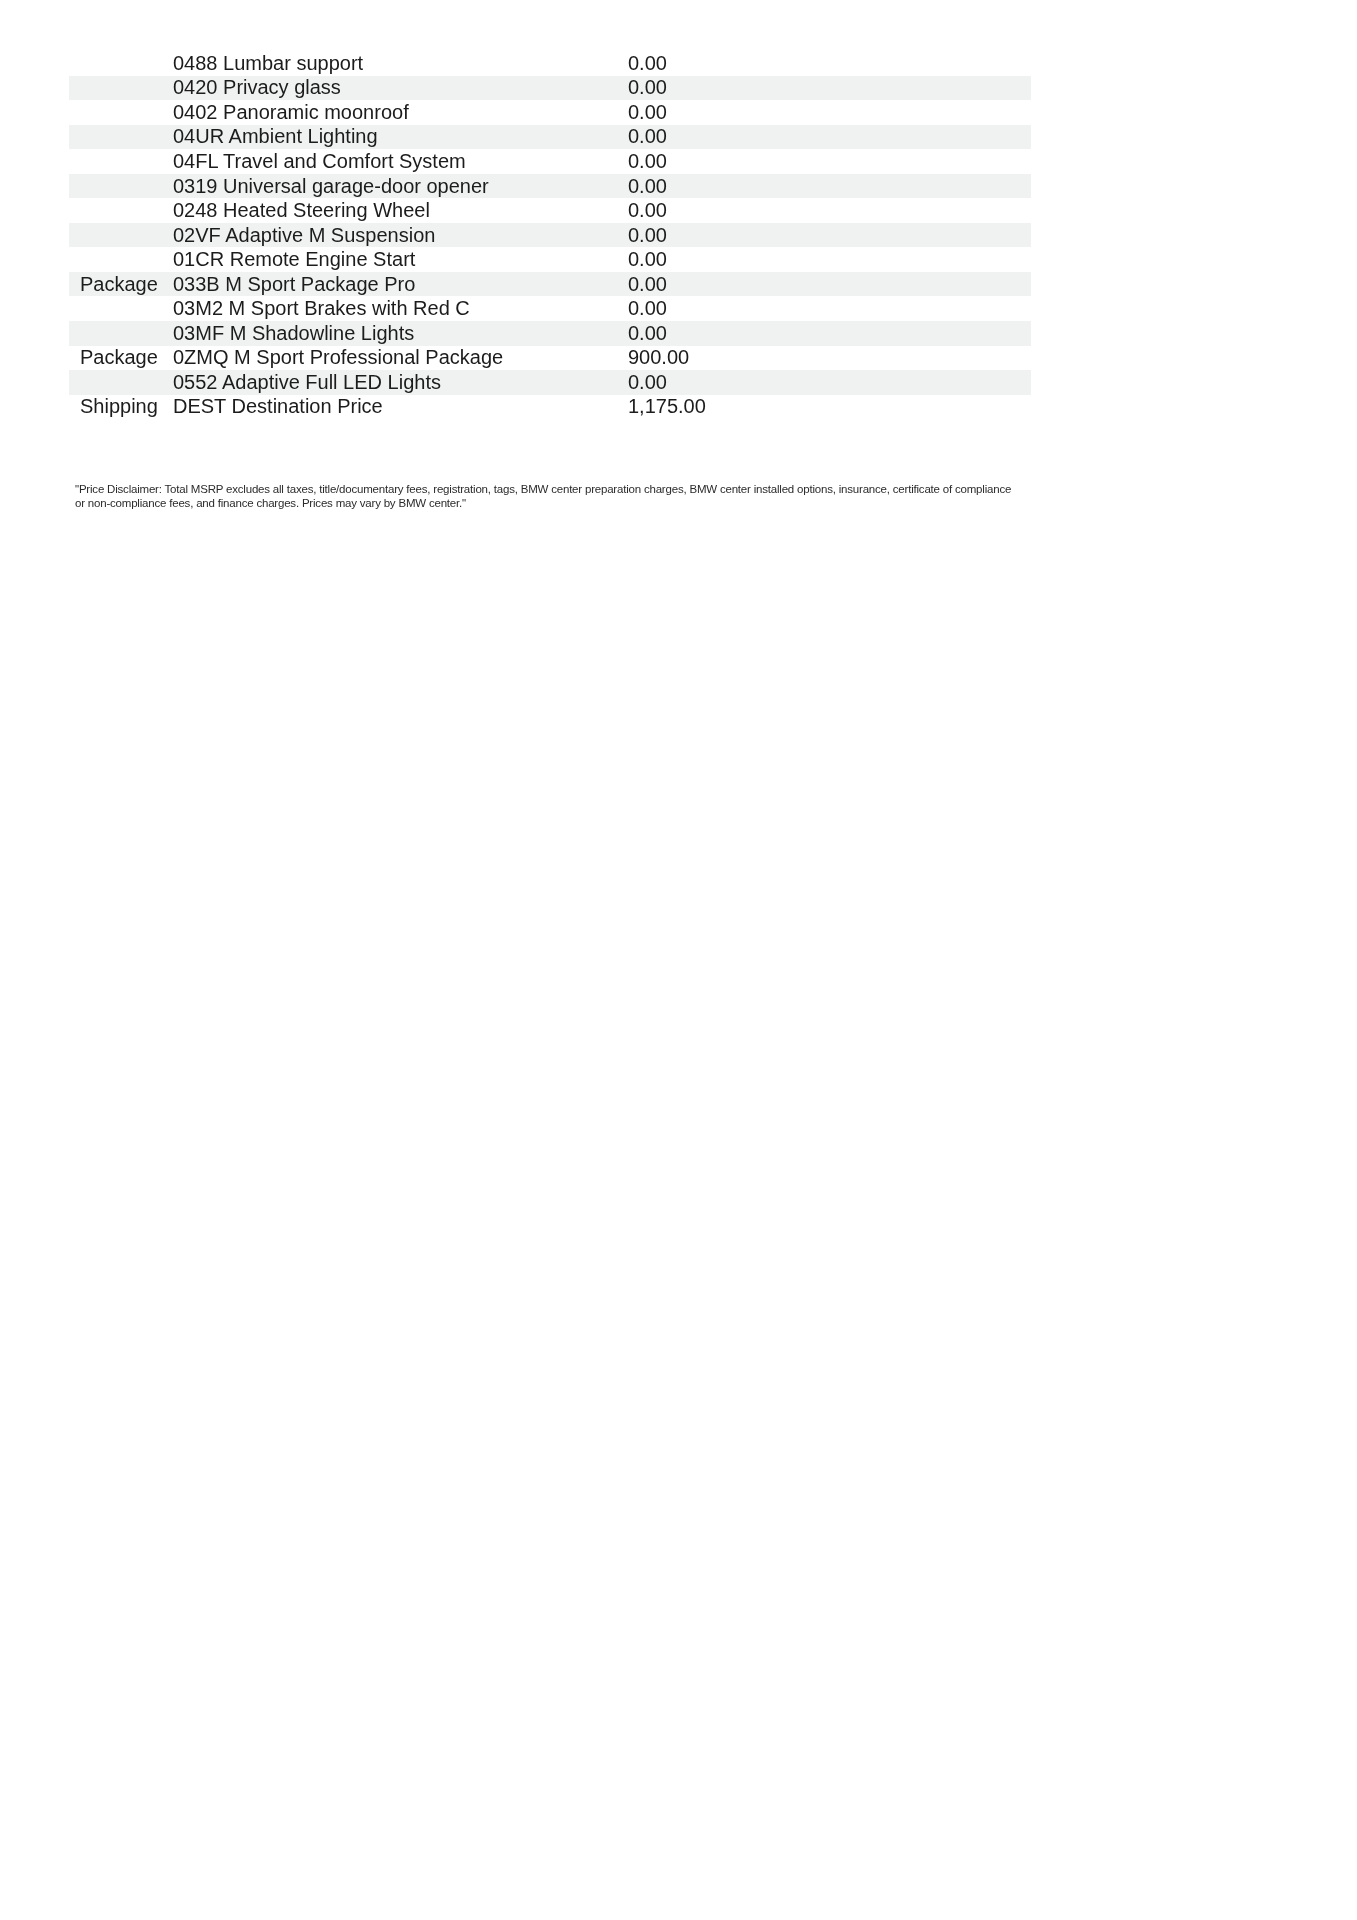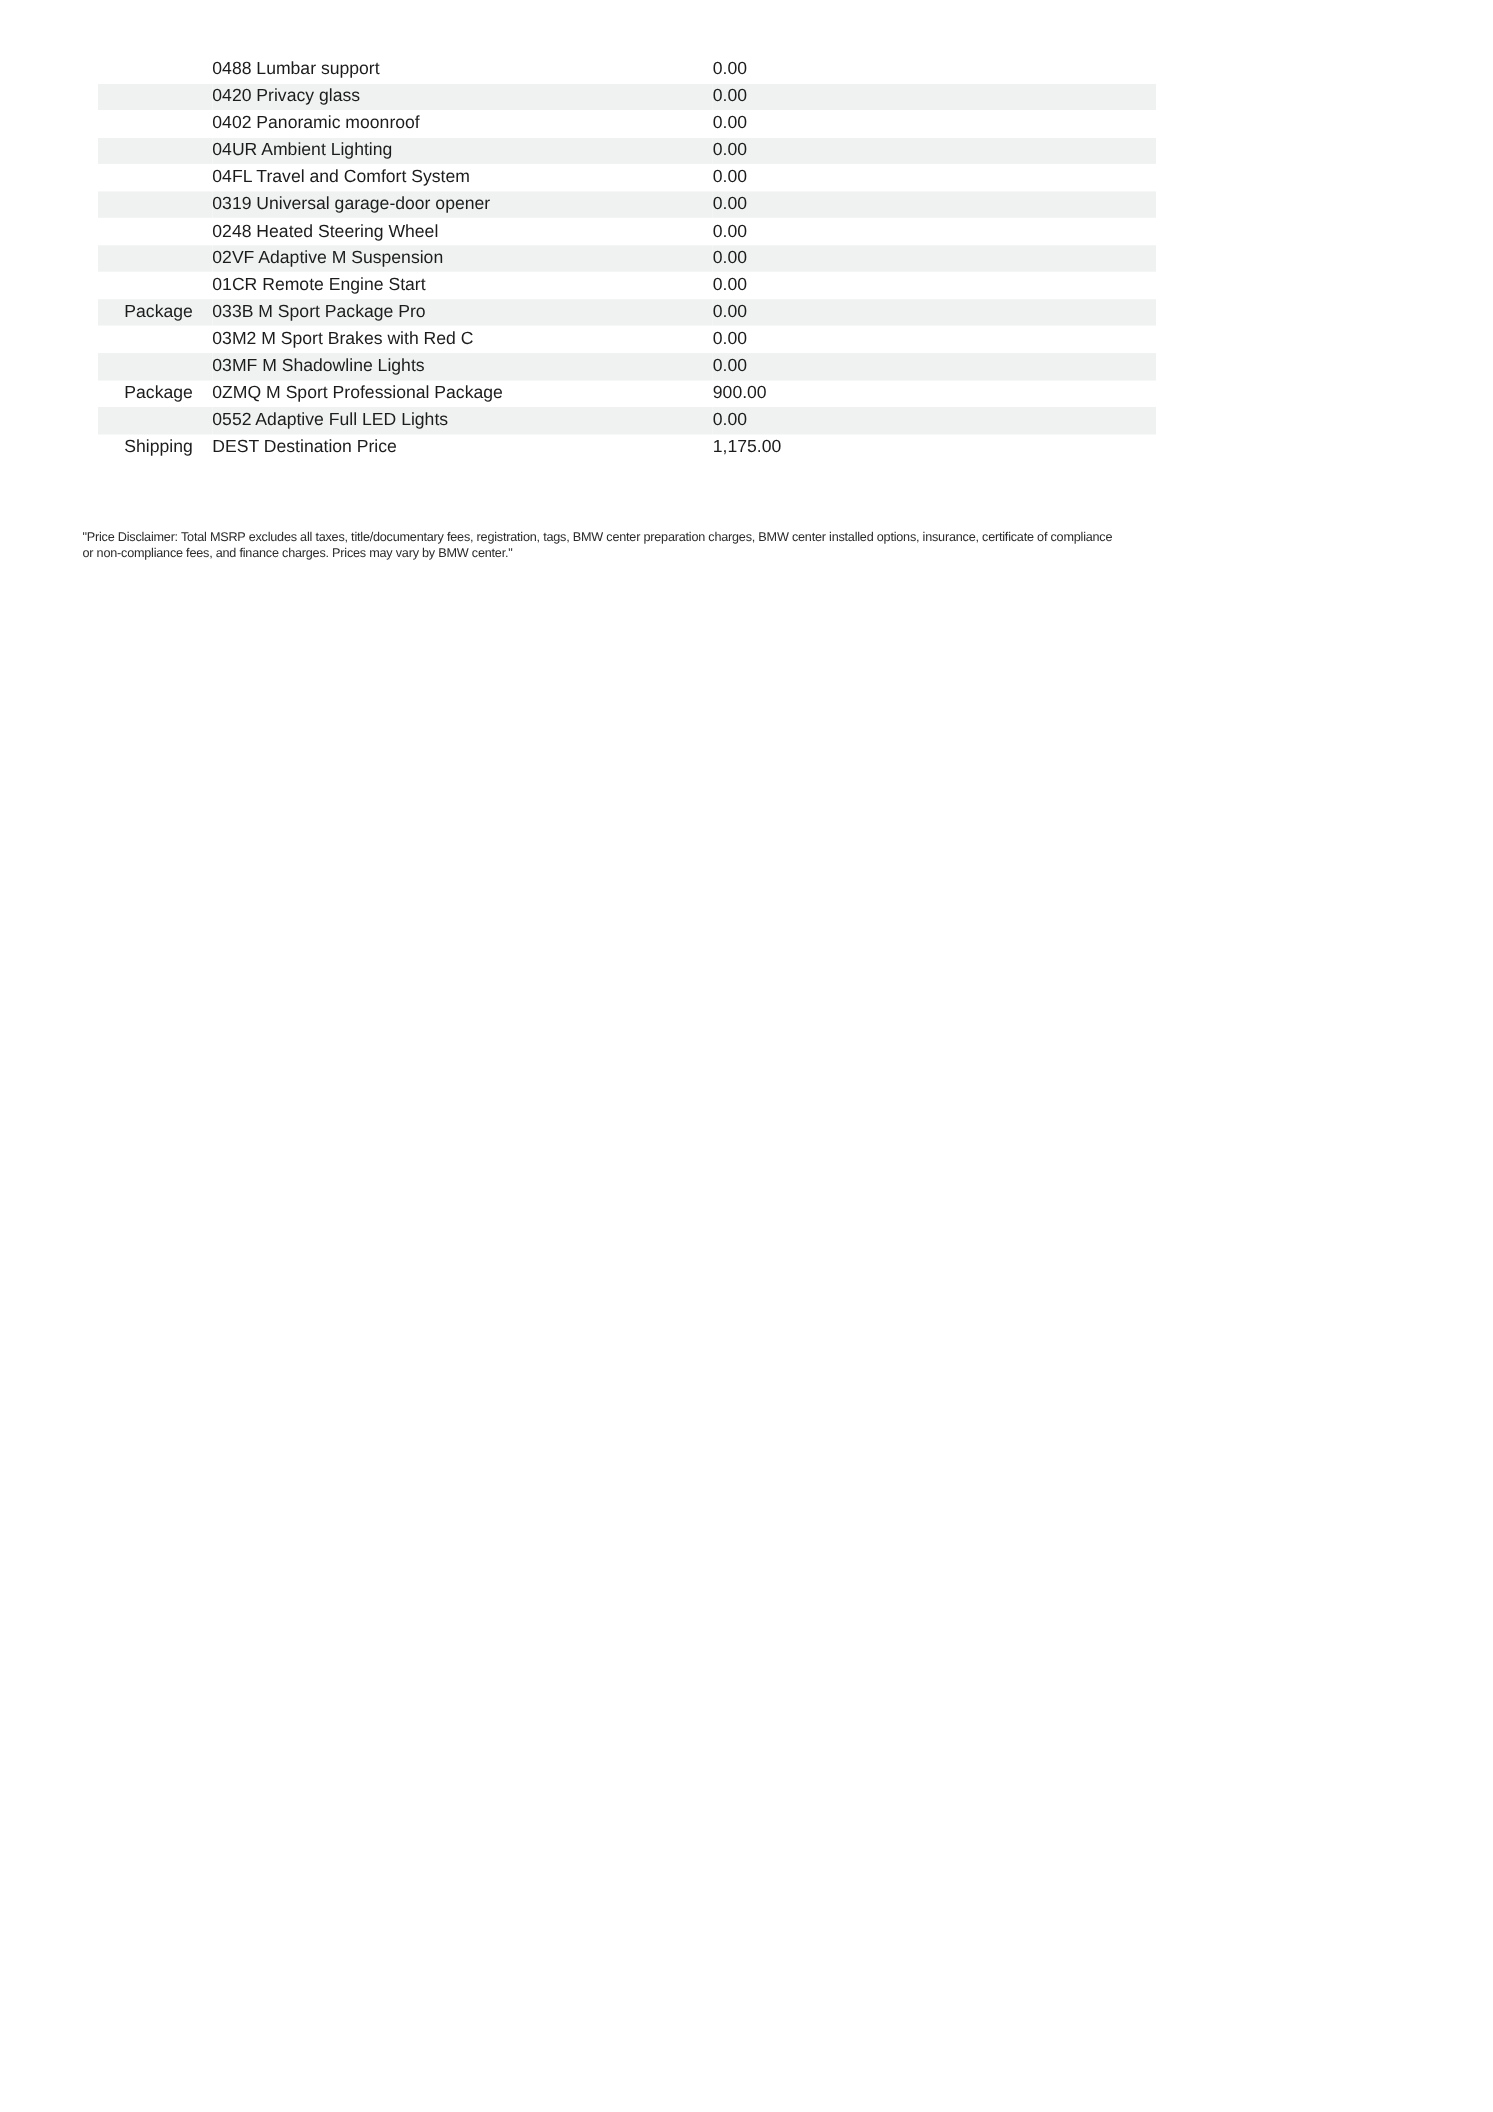--- a/index.html
+++ b/index.html
@@ -10,41 +10,41 @@
   }
   .page {
     position: relative;
     width: 1357px;
     height: 1920px;
     background: #ffffff;
     overflow: hidden;
   }
   .options-table {
     position: absolute;
-    left: 89px;
+    left: 69px;
     top: 51px;
     width: 962px;
     border-collapse: collapse;
     table-layout: fixed;
-    font-size: 16px;
+    font-size: 20px;
     color: #1c1c1c;
   }
   .options-table td {
     height: 24.55px;
     padding: 0;
     vertical-align: middle;
     white-space: nowrap;
     overflow: hidden;
   }
   .options-table tr:nth-child(even) td {
     background: #f0f2f2;
   }
   td.col-cat {
     width: 104px;
-    padding-left: 24px;
+    padding-left: 11px;
     box-sizing: border-box;
   }
   td.col-desc {
     width: 455px;
   }
   td.col-price {
     text-align: left;
     padding-right: 241px;
   }
   .disclaimer {

